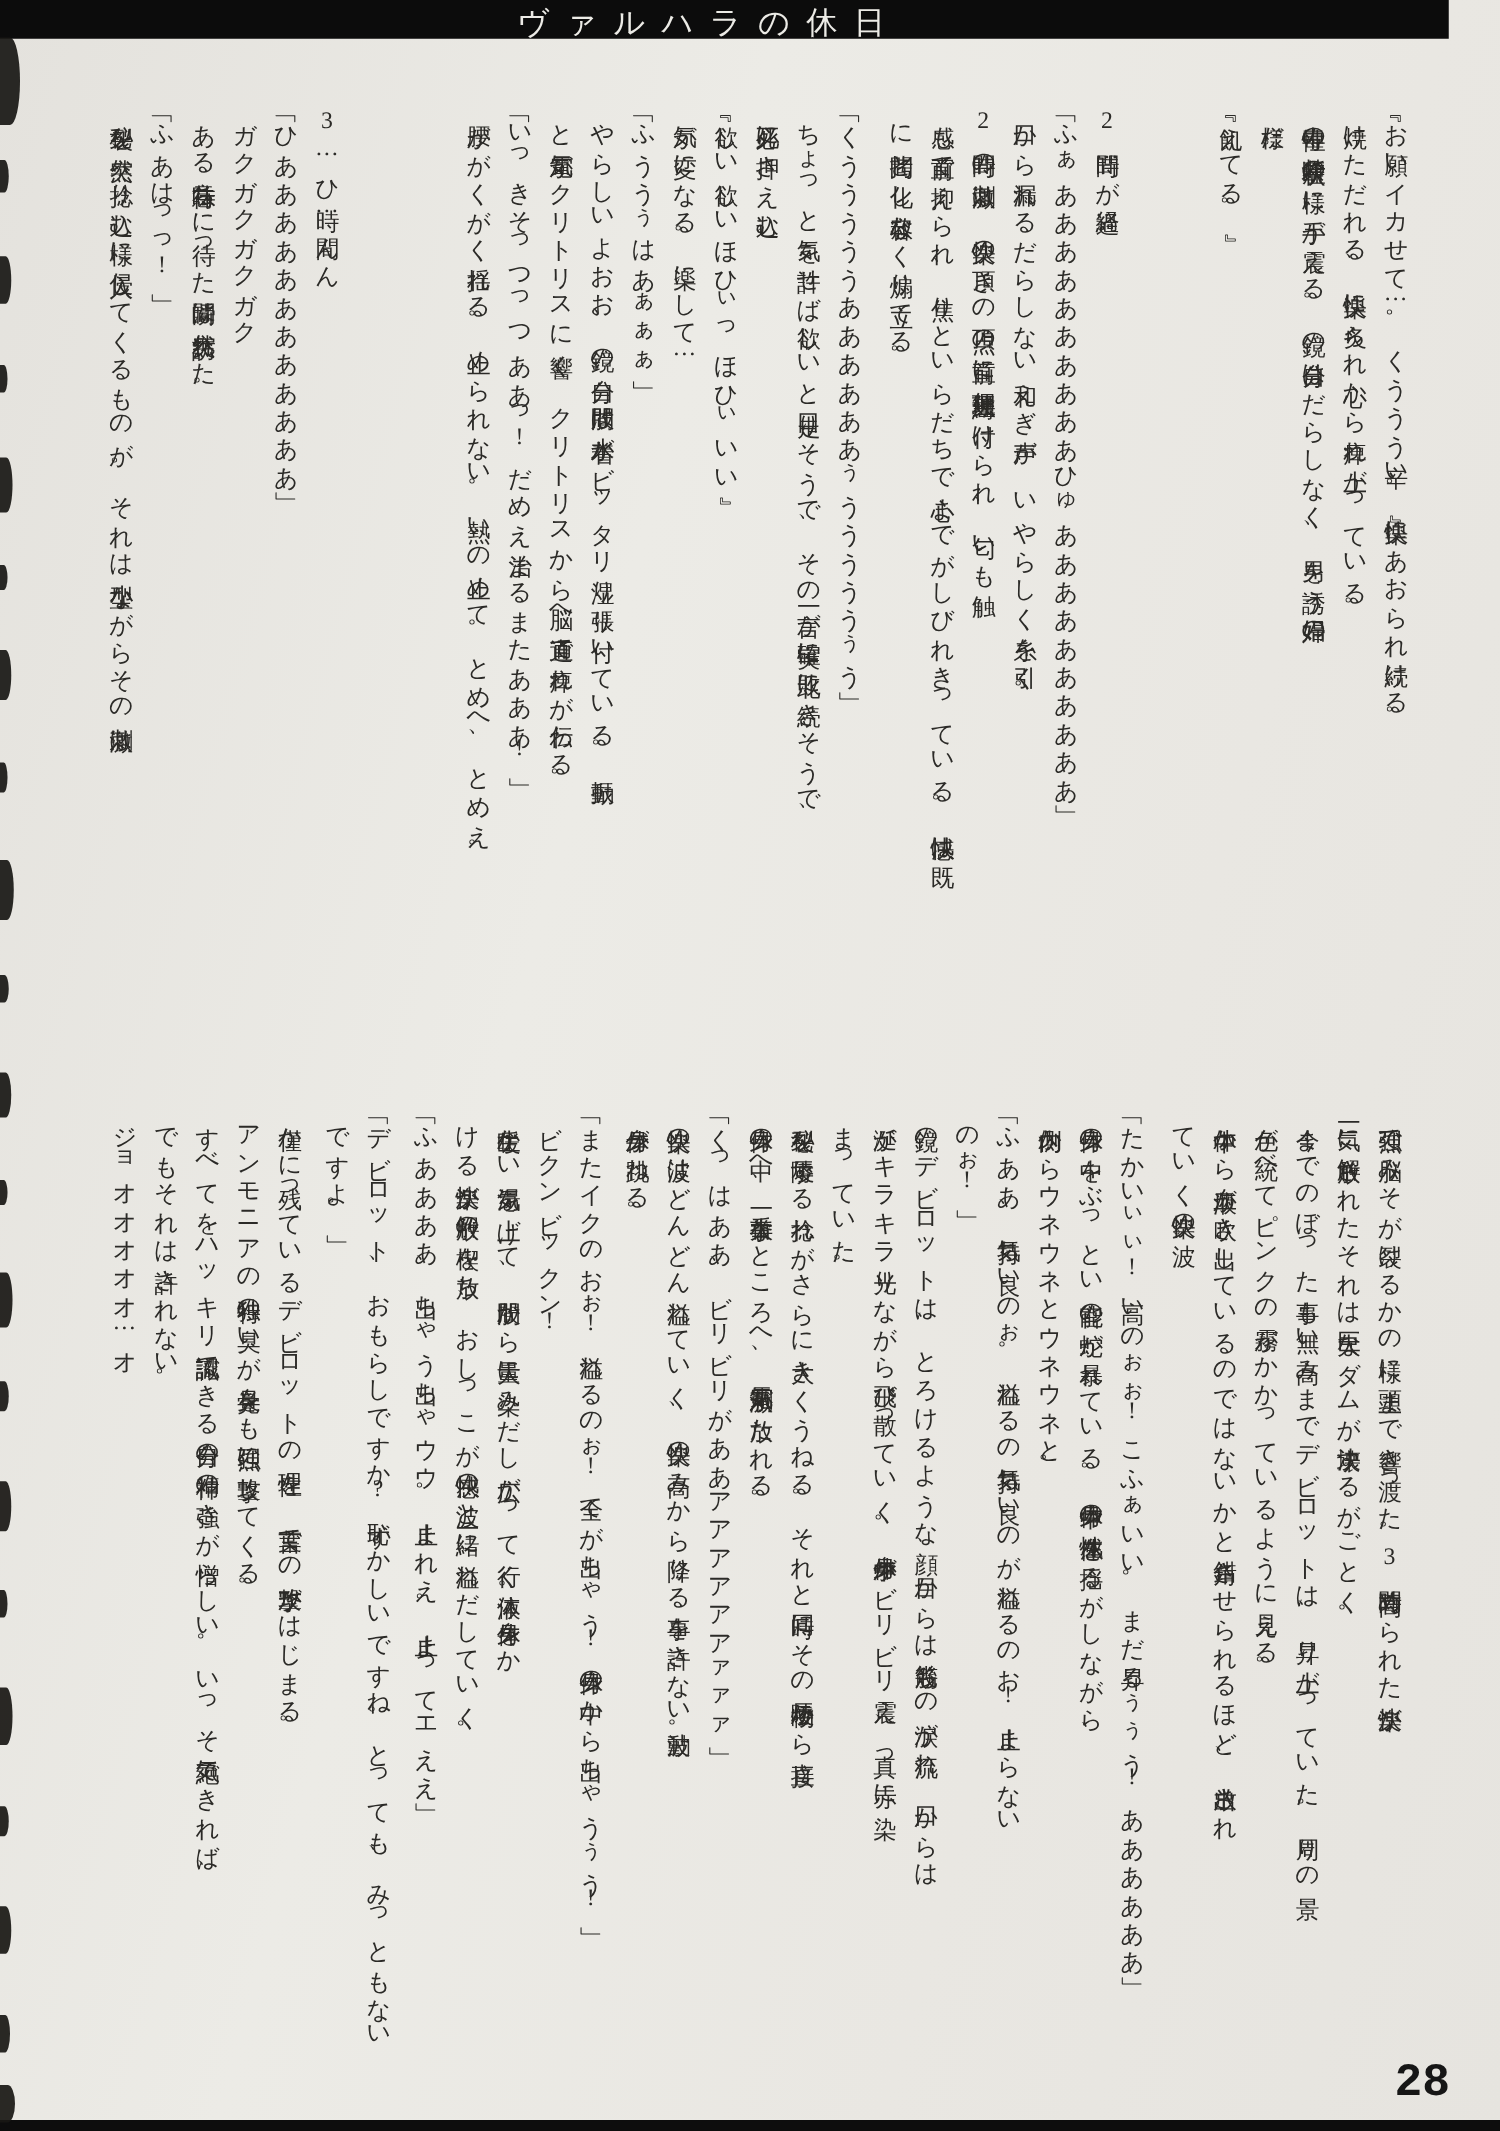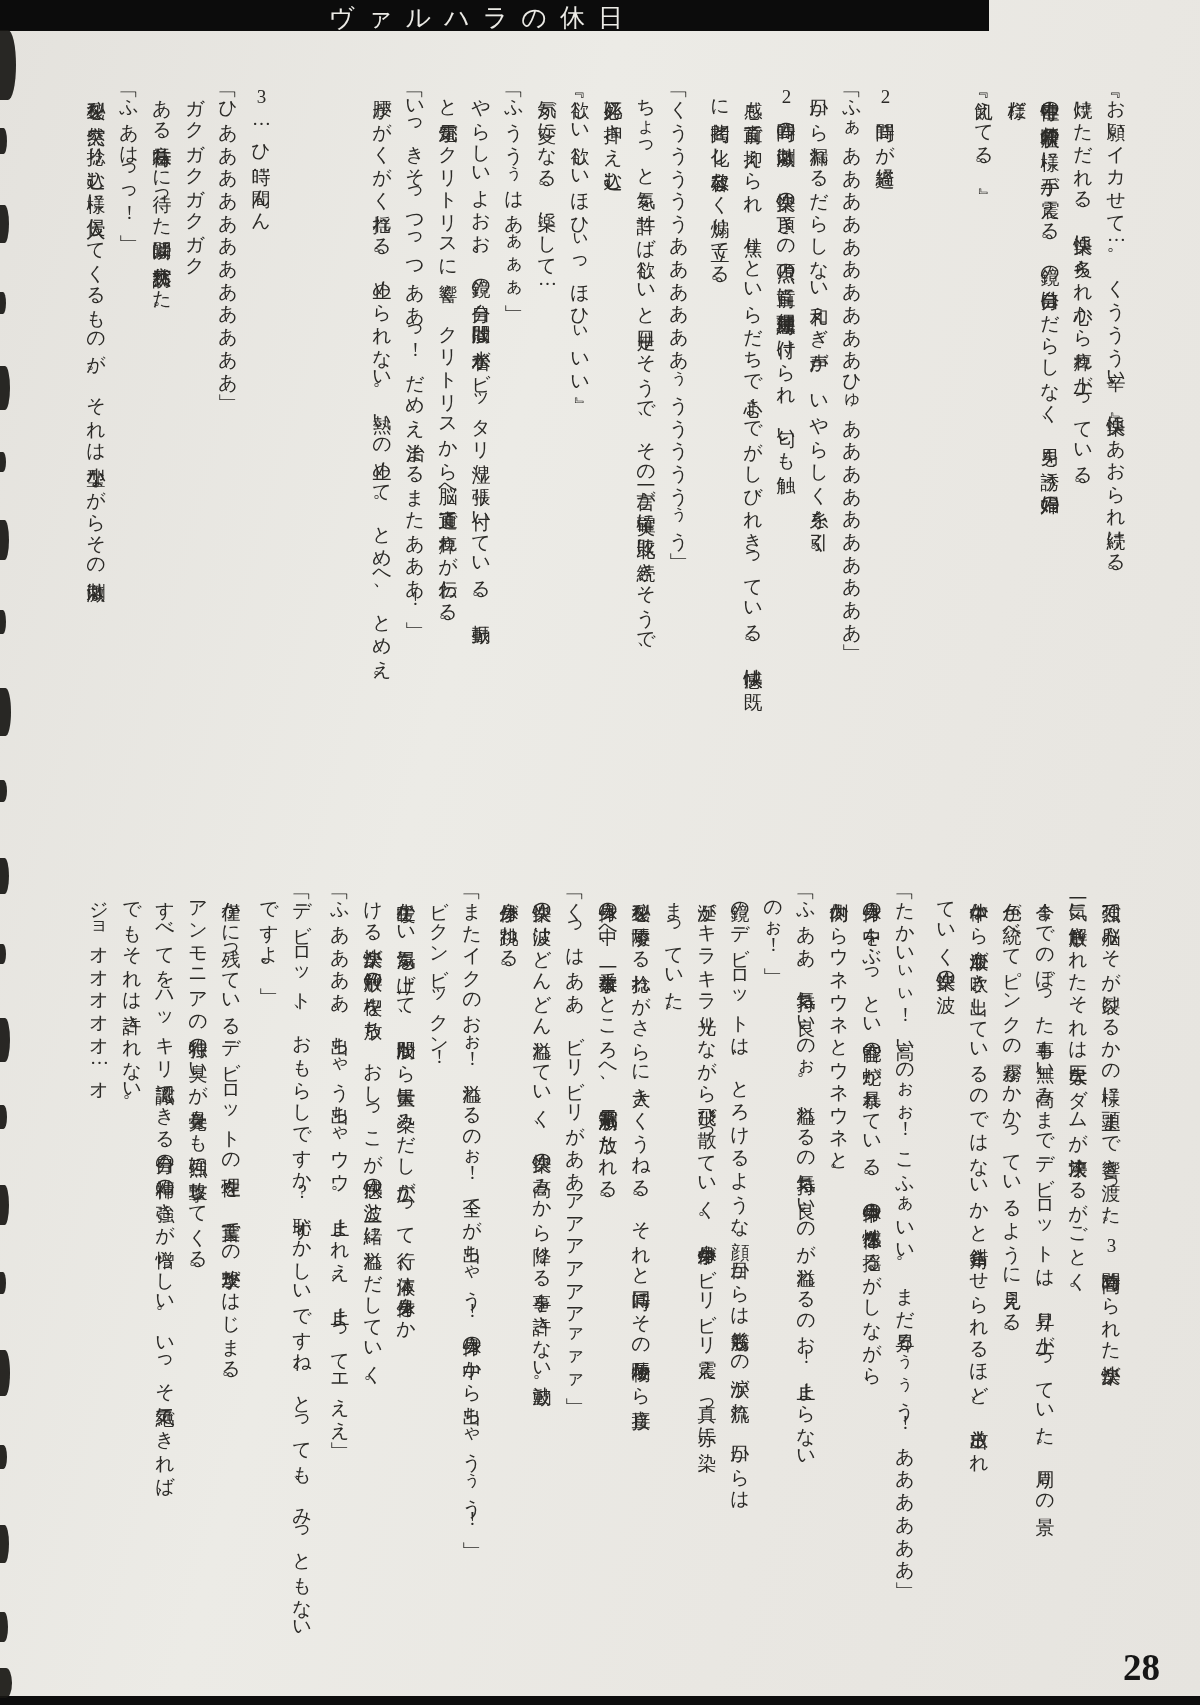--- a/index.html
+++ b/index.html
@@ -2,37 +2,37 @@
 <html><head>
 <meta charset="utf-8">
 <style>
   html,body { margin:0; padding:0; }
   body {
     width:1200px; height:1705px; position:relative; overflow:hidden;
     background:linear-gradient(105deg,#e4e2dd 0%,#ecebe6 38%,#e9e7e2 70%,#e6e4df 100%);
     font-family:"Liberation Serif","DejaVu Serif",serif;
   }
   .titlebar {
-    position:absolute; top:0; left:0; width:989px; height:31px;
+    position:absolute; top:0; left:0; width:1159px; height:31px;
     background:#0c0c0c; color:#ecebe6;
   }
   .title-text {
     position:absolute; top:1px; left:50%; transform:translateX(-54%);
     font-size:25px; letter-spacing:13px; white-space:nowrap; color:#ecebe6;
   }
   .vblock {
     position:absolute; writing-mode:vertical-rl; text-orientation:upright;
     color:#2b2a27; font-size:19px; letter-spacing:1px; text-align:start;
   }
   .vblock .vcol { line-height:33px; height:100%; }
   #top-block    { top:86px;  right:67px; height:748px; }
   #bottom-block { top:888px; right:72px; height:762px; }
   .pagenum {
     position:absolute; top:1646px; right:40px;
-    font-family:Liberation Serif, serif;
+    font-family:Liberation Mono, monospace;
     font-weight:700; font-size:37px; color:#161616;
   }
   .bottom-edge {
     position:absolute; left:0; top:1696px; width:1200px; height:9px; background:#0d0d0d;
   }
   .edge-mark {
     position:absolute; left:0; background:#181713; border-radius:0 60% 60% 0; opacity:.92;
   }
 </style>
 </head>

